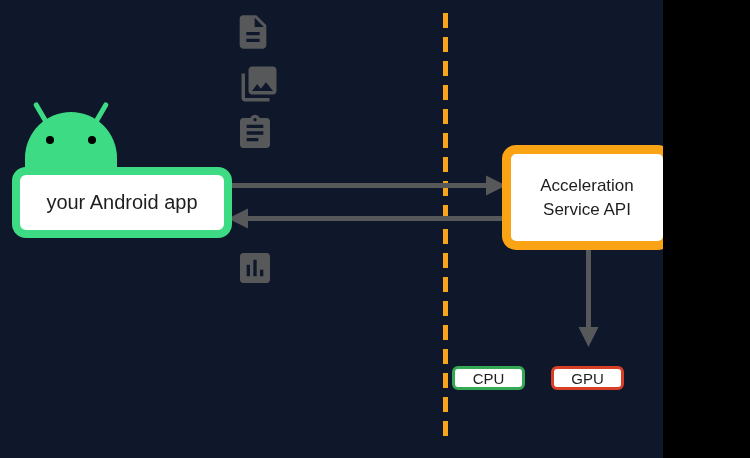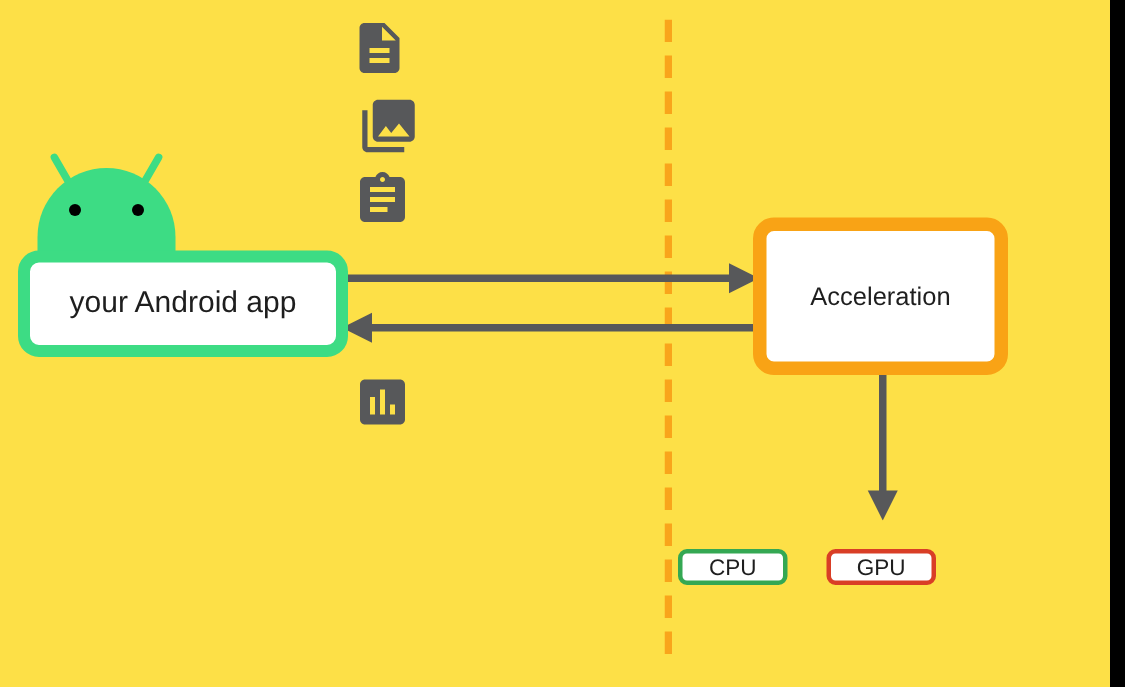--- a/index.html
+++ b/index.html
@@ -1,20 +1,20 @@
 <!DOCTYPE html>
 <html><head>
 <meta charset="utf-8">
 <style>
   html, body { margin: 0; padding: 0; background: #000; }
   .canvas {
     position: relative;
-    width: 740px;
+    width: 663px;
     height: 458px;
-    background: #fde047;
+    background: #0f172a;
     overflow: hidden;
     font-family: "Liberation Sans", sans-serif;
   }
   .abs { position: absolute; }
 
   
   .droid-head {
     left: 25px; top: 112px;
     width: 92px; height: 58px;
     border-radius: 46px 46px 0 0;
@@ -137,20 +137,21 @@
 
   <div class="abs arrow arrow-left" style="color: rgb(87, 88, 90);">
     <svg width="274" height="21" aria-hidden="true">
       <polygon points="20,0.5 20,20.5 0,10.5" fill="currentColor"></polygon>
       <line x1="19" y1="10.5" x2="274" y2="10.5" stroke="currentColor" stroke-width="5"></line>
     </svg>
   </div>
 
   <div class="abs node api-box" style="border-color: rgb(249, 163, 21);">
     <span>Acceleration</span>
+    <span>Service API</span>
   </div>
 
   <div class="abs arrow arrow-down" style="color: rgb(87, 88, 90);">
     <svg width="21" height="97" aria-hidden="true">
       <line x1="10.5" y1="0" x2="10.5" y2="78" stroke="currentColor" stroke-width="5"></line>
       <polygon points="0.5,77 20.5,77 10.5,97" fill="currentColor"></polygon>
     </svg>
   </div>
 
   <div class="abs node chip cpu-chip" style="border-color: rgb(52, 168, 83);">

